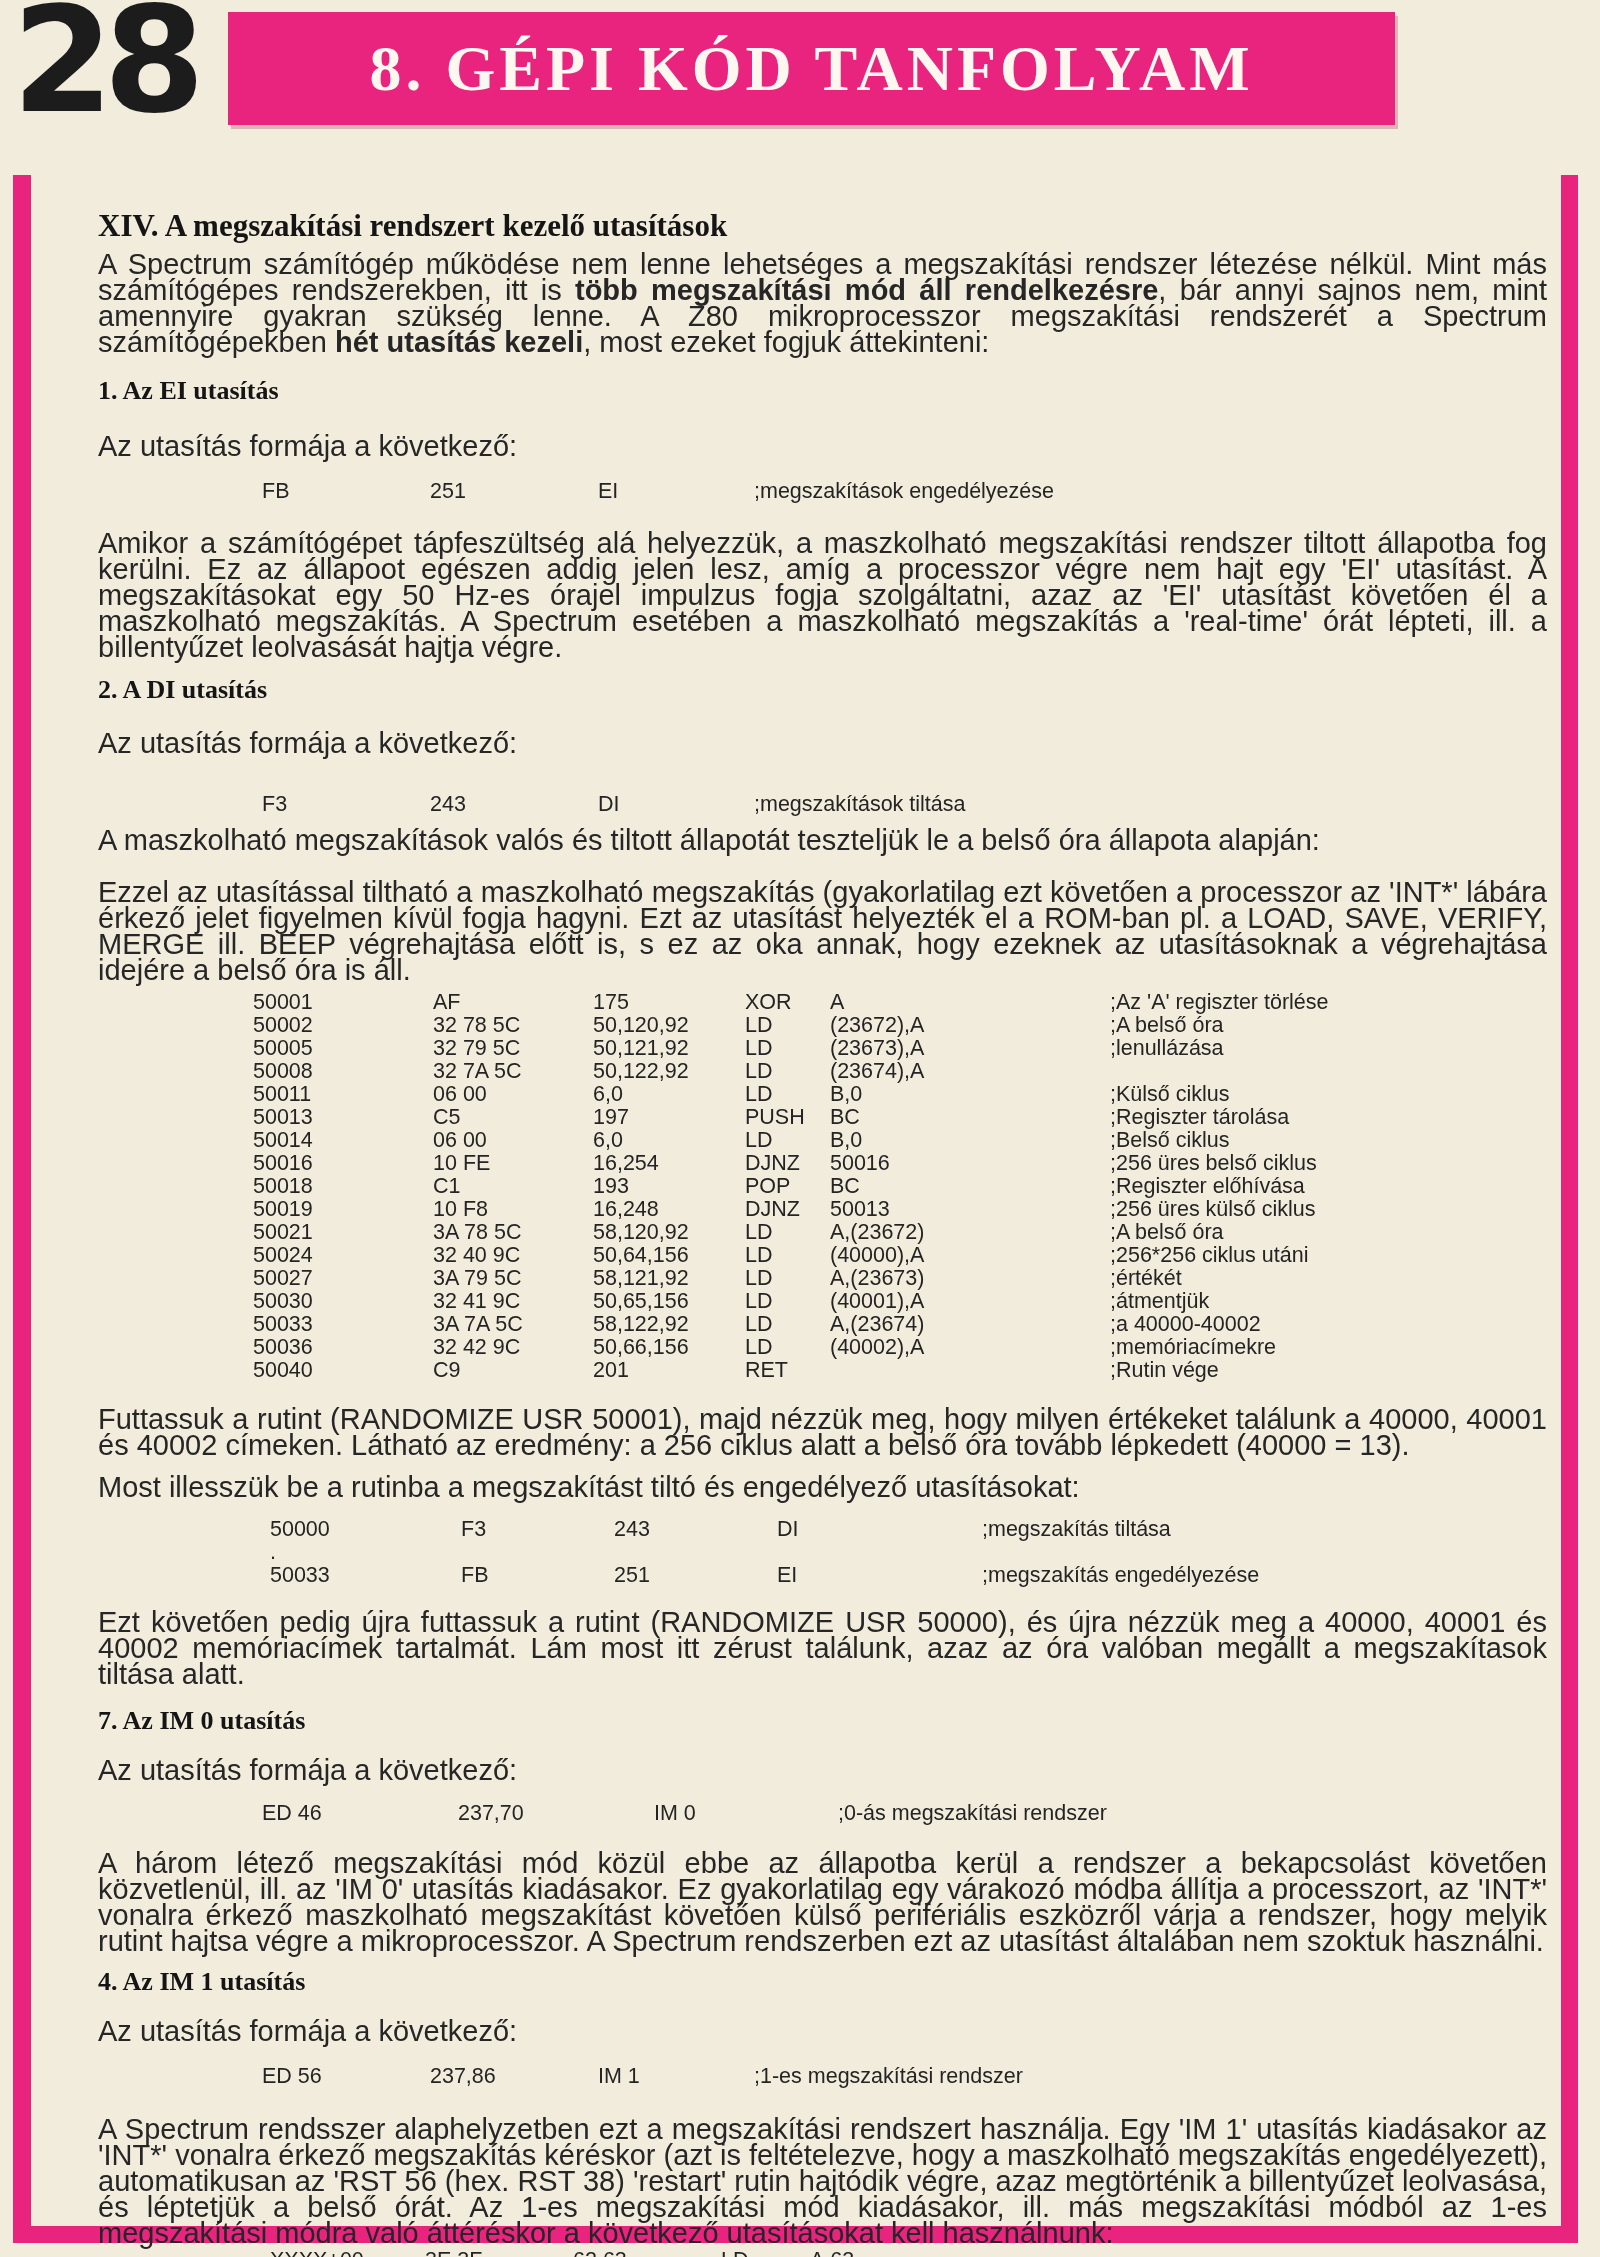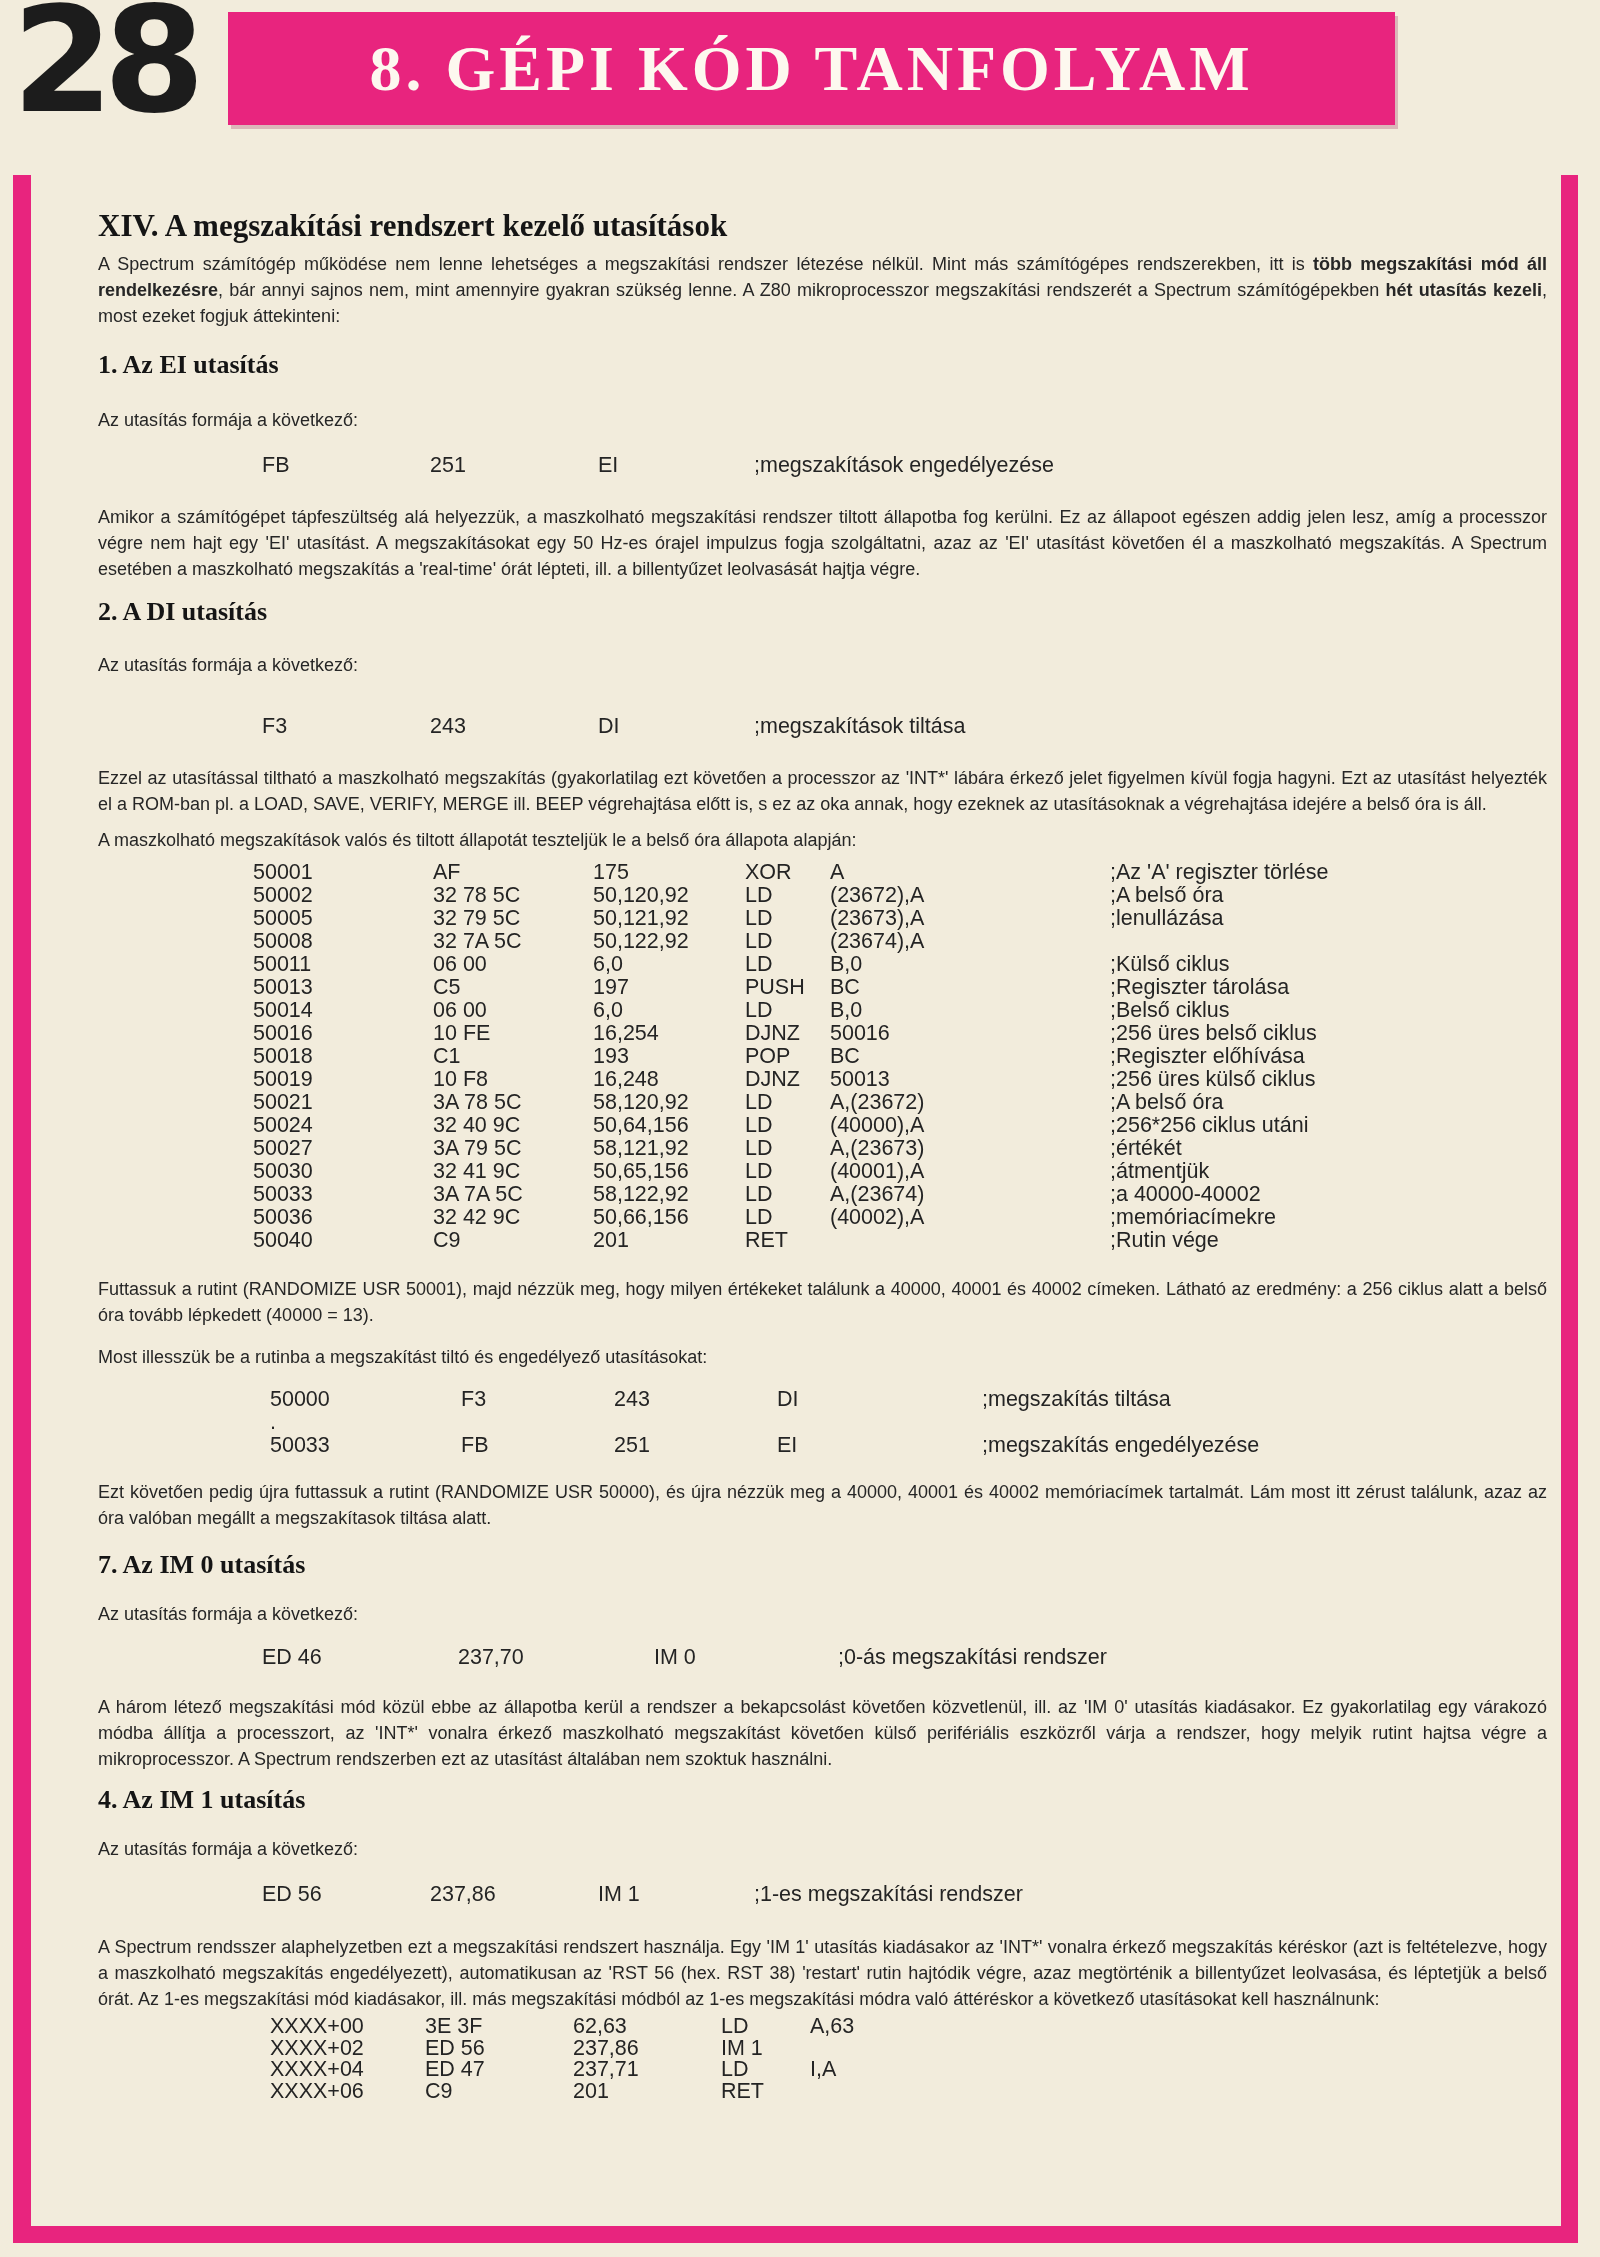--- a/index.html
+++ b/index.html
@@ -58,21 +58,21 @@
     position:absolute;left:98px;top:175px;width:1449px;
   }
   .article-title{
     font-family:"Liberation Serif", serif;
     font-weight:700;
     font-size:31px;line-height:38px;
     padding-top:32px;
     color:#151515;
   }
   p.body{
-    font-size:18px;line-height:26px;
+    font-size:29px;line-height:26px;
     text-align:justify;
     color:#262626;
   }
   p.body b{font-weight:700;}
   .intro{margin-top:6px;}
   h2.section-heading{
     font-family:"Liberation Serif", serif;
     font-weight:700;
     font-size:26px;line-height:28px;
     color:#151515;
@@ -142,22 +142,22 @@
   <p class="body mt-amikor">Amikor a számítógépet tápfeszültség alá helyezzük, a maszkolható megszakítási rendszer tiltott állapotba fog kerülni. Ez az állapoot egészen addig jelen lesz, amíg a processzor végre nem hajt egy 'EI' utasítást. A megszakításokat egy 50 Hz-es órajel impulzus fogja szolgáltatni, azaz az 'EI' utasítást követően él a maszkolható megszakítás. A Spectrum esetében a maszkolható megszakítás a 'real-time' órát lépteti, ill. a billentyűzet leolvasását hajtja végre.</p>
 
   <h2 class="section-heading mt-h2di">2. A DI utasítás</h2>
   <p class="body mt-formdi">Az utasítás formája a következő:</p>
   <div class="codeline mt-codedi">
     <span>F3</span>
     <span>243</span>
     <span>DI</span>
     <span>;megszakítások tiltása</span>
   </div>
+  <p class="body mt-maszk">A maszkolható megszakítások valós és tiltott állapotát teszteljük le a belső óra állapota alapján:</p>
   <p class="body mt-ezzel">Ezzel az utasítással tiltható a maszkolható megszakítás (gyakorlatilag ezt követően a processzor az 'INT*' lábára érkező jelet figyelmen kívül fogja hagyni. Ezt az utasítást helyezték el a ROM-ban pl. a  LOAD, SAVE, VERIFY, MERGE ill. BEEP végrehajtása előtt is, s ez az oka annak, hogy ezeknek az utasításoknak a végrehajtása idejére a belső óra is áll.</p>
-  <p class="body mt-maszk">A maszkolható megszakítások valós és tiltott állapotát teszteljük le a belső óra állapota alapján:</p>
 
   <div class="listing listing-main">
       <div class="trow">
         <span class="tcell">50001</span>
         <span class="tcell">AF</span>
         <span class="tcell">175</span>
         <span class="tcell">XOR</span>
         <span class="tcell">A</span>
         <span class="tcell">;Az 'A' regiszter törlése</span>
       </div>

